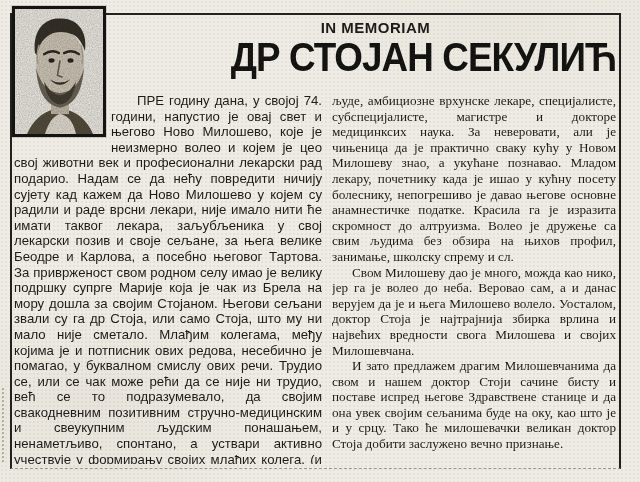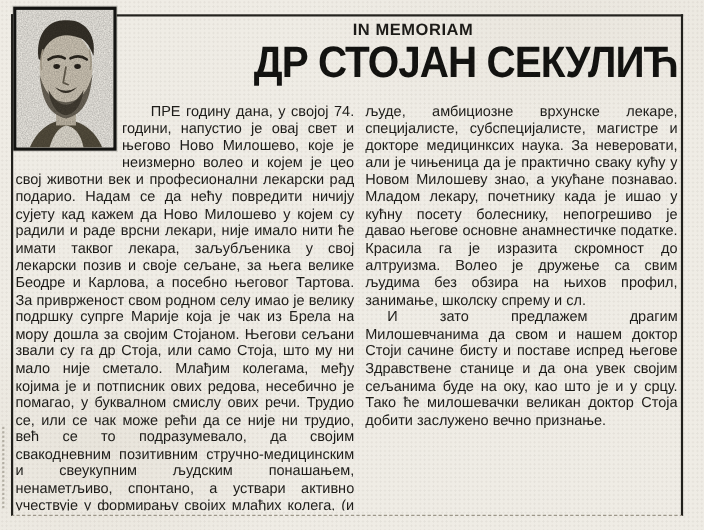--- a/index.html
+++ b/index.html
@@ -60,21 +60,21 @@
     color:#121210;
   }
   .columns{
     position:absolute;left:0;right:0;top:78px;bottom:4px;
     display:flex;gap:10px;
     padding:0 3px 0 2px;
     z-index:2;
   }
   .col{overflow:hidden;}
   .col-left{width:308px;flex:none;}
-  .col-right{flex:1;}
+  .col-right{flex:1;font-family:Liberation Serif, serif;}
   .p{
     margin:0;
     font-size:13.2px;line-height:15.6px;
     text-align:justify;
     color:#1d1c19;
   }
   .spacer{float:left;width:97px;height:47px;}
   .lead{text-indent:26px;}
   .indent{text-indent:20px;}
   .edge-mark{
@@ -121,20 +121,21 @@
       <h1 class="title">ДР СТОЈАН СЕКУЛИЋ</h1>
     </div>
 
     <div class="columns">
       <div class="col col-left">
         <div class="spacer"></div>
         <p class="p lead">ПРЕ годину дана, у својој 74. години, напустио је овај свет и његово Ново Милошево, које је неизмерно волео и којем је цео свој животни век и професионални лекарски рад подарио. Надам се да нећу повредити ничију сујету кад кажем да Ново Милошево у којем су радили и раде врсни лекари, није имало нити ће имати таквог лекара, заљубљеника у свој лекарски позив и своје сељане, за њега велике Беодре и Карлова, а посебно његовог Тартова. За приврженост свом родном селу имао је велику подршку супрге Марије која је чак из Брела на мору дошла за својим Стојаном. Његови сељани звали су га др Стоја, или само Стоја, што му ни мало није сметало. Млађим колегама, међу којима је и потписник ових редова, несебично је помагао, у буквалном смислу ових речи. Трудио се, или се чак може рећи да се није ни трудио, већ се то подразумевало, да својим свакодневним позитивним стручно-медицинским и свеукупним људским понашањем, ненаметљиво, спонтано, а уствари активно учествује у формирању својих млађих колега, (и свих сарадника) у стамене</p>
       </div>
       <div class="col col-right">
         <p class="p">људе, амбициозне врхунске лекаре, специјалисте, субспецијалисте, магистре и докторе медицинксих наука. За неверовати, али је чињеница да је практично сваку кућу у Новом Милошеву знао, а укућане познавао. Младом лекару, почетнику када је ишао у кућну посету болеснику, непогрешиво је давао његове основне анамнестичке податке. Красила га је изразита скромност до алтруизма. Волео је дружење са свим људима без обзира на њихов профил, занимање, школску спрему и сл.</p>
+        <p class="p indent">Свом Милошеву дао је много, можда као нико, јер га је волео до неба. Веровао сам, а и данас верујем да је и њега Милошево волело. Уосталом, доктор Стоја је најтрајнија збирка врлина и највећих вредности свога Милошева и својих Милошевчана.</p>
         <p class="p indent">И зато предлажем драгим Милошевчанима да свом и нашем доктор Стоји сачине бисту и поставе испред његове Здравствене станице и да она увек својим сељанима буде на оку, као што је и у срцу. Тако ће милошевачки великан доктор Стоја добити заслужено вечно признање.</p>
 
       </div>
     </div>
 
   </div>
   <div class="edge-mark"></div>
 </div>
 
 </body></html>

